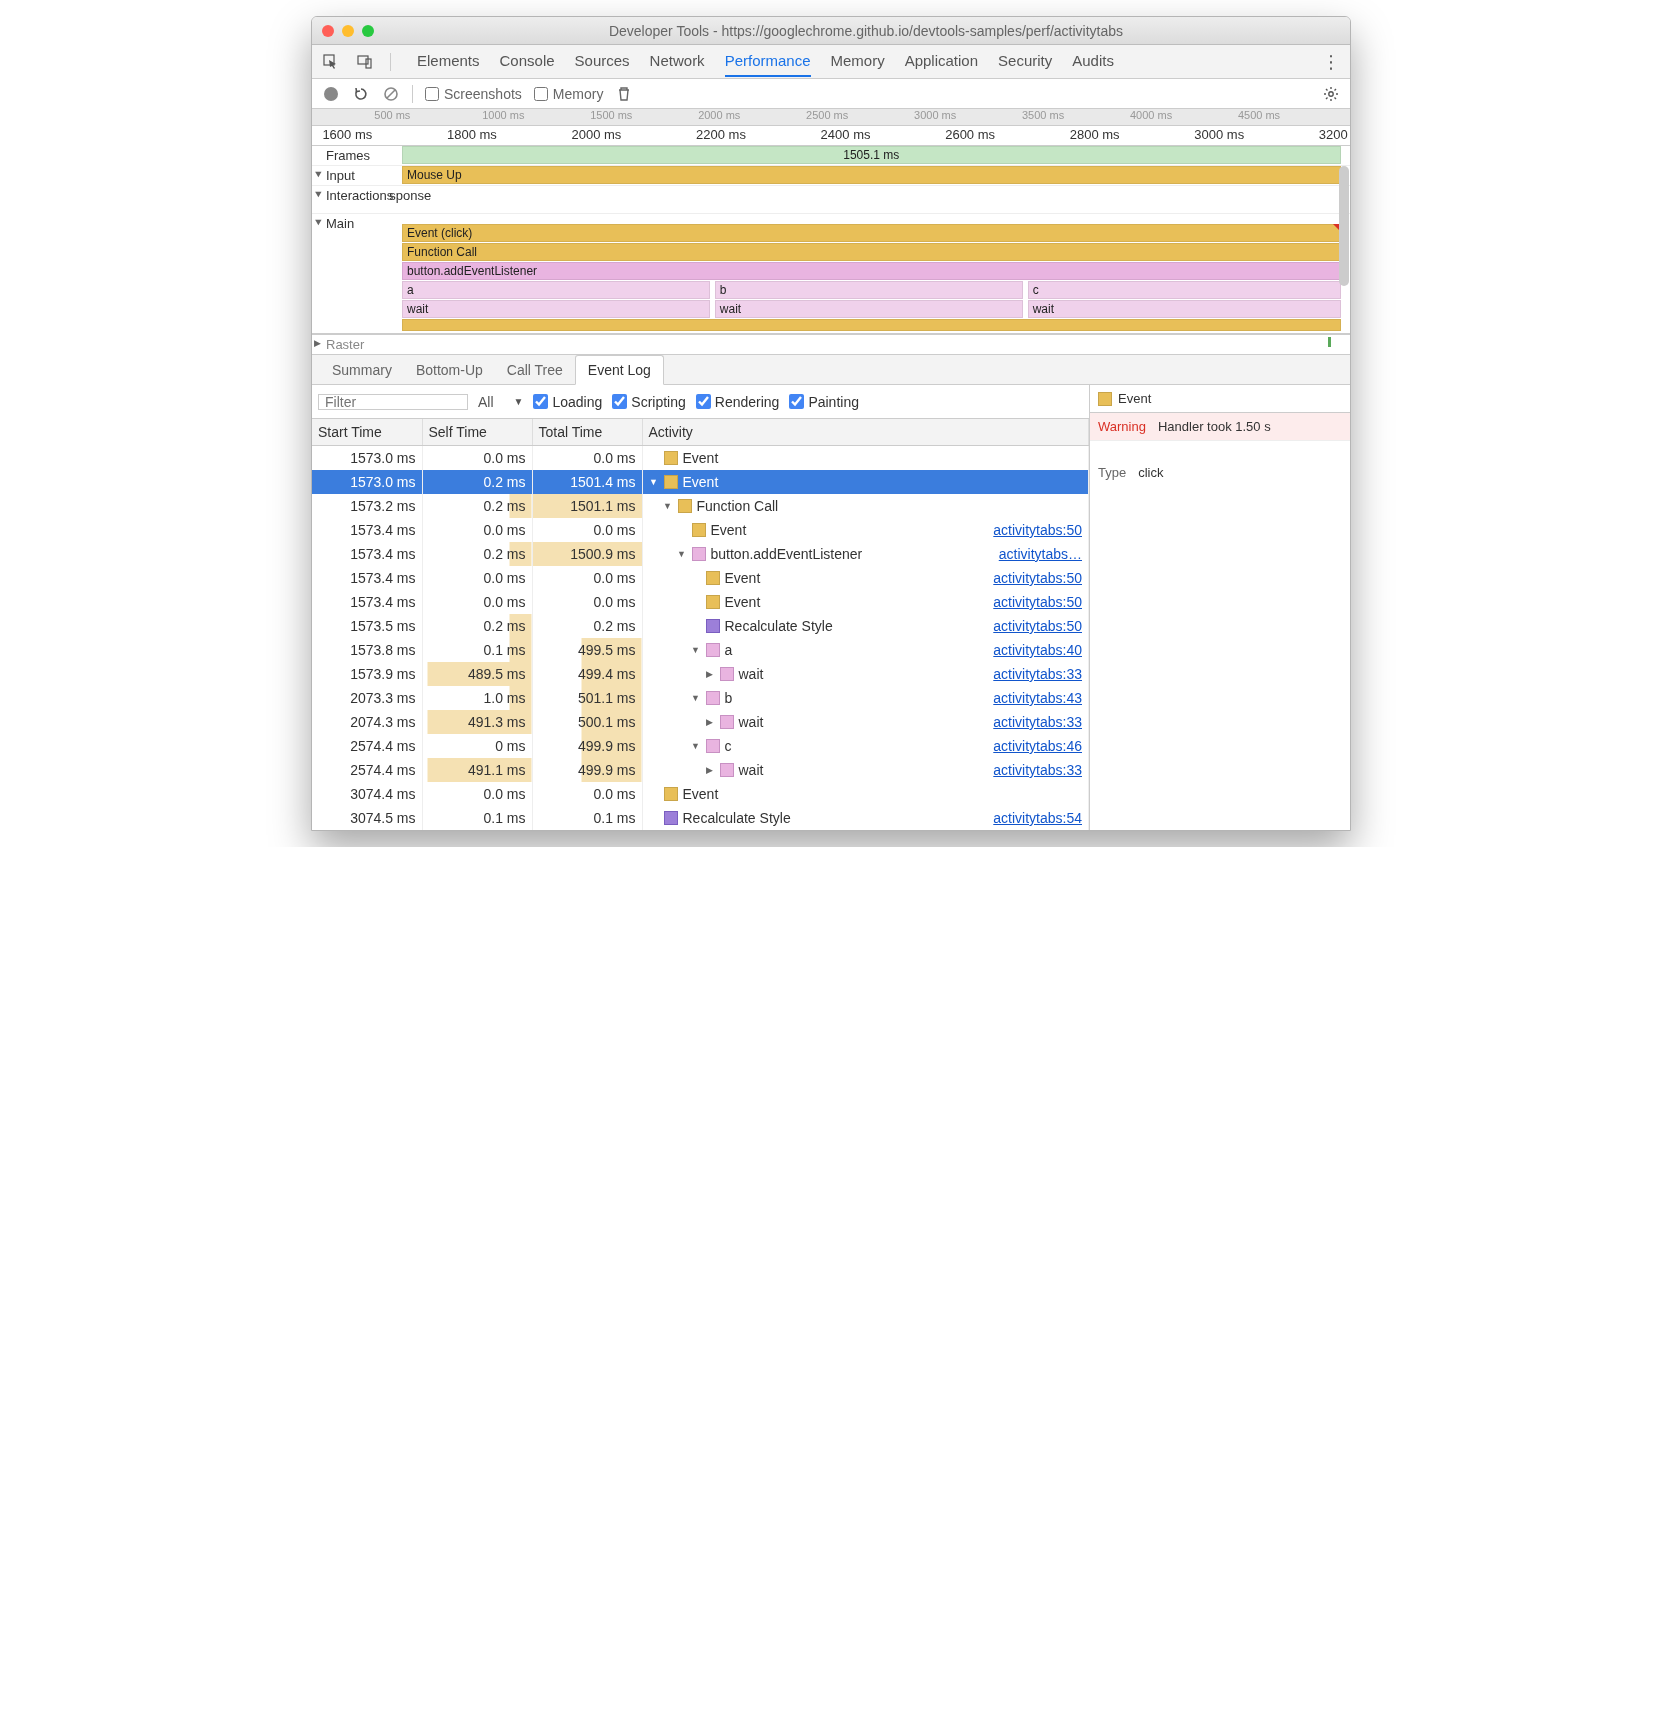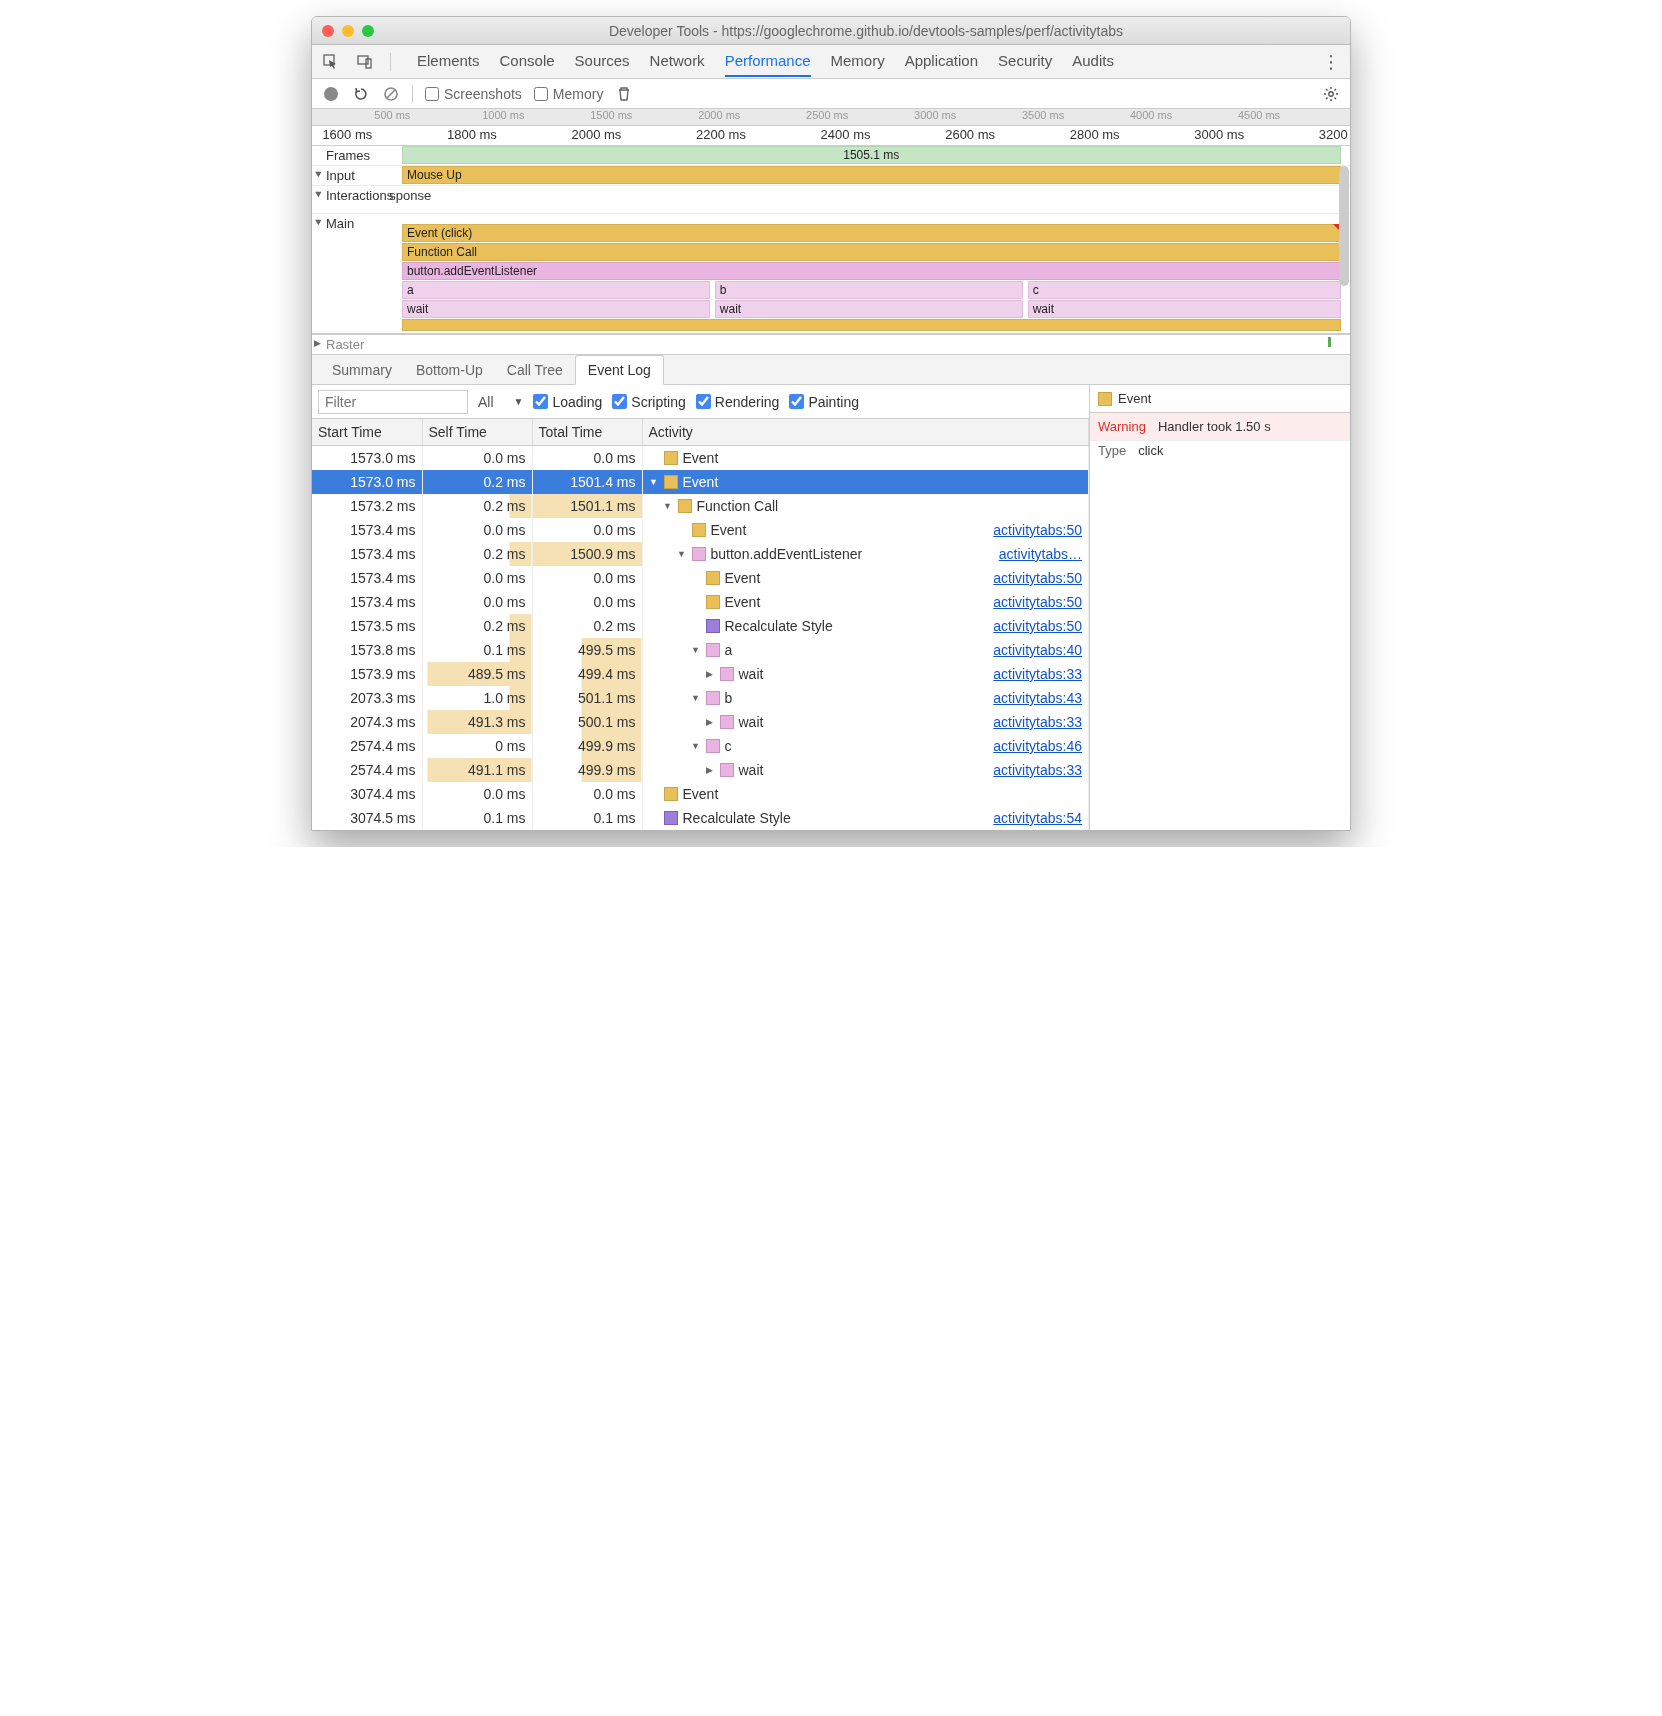--- a/index.html
+++ b/index.html
@@ -61,31 +61,31 @@
   .main-group{padding-bottom:0;}
   .flame{display:block;position:relative;}
   .flame .row{height:19px;position:relative;padding-left:20px;}
   .bottom-tabs{height:30px;background:#f3f3f3;display:flex;align-items:flex-end;padding:0 8px;border-bottom:1px solid #ccc;}
   .btab{padding:6px 12px;font-size:14px;color:#666;cursor:pointer;}
   .btab.active{background:#fff;border:1px solid #ccc;border-bottom:1px solid #fff;margin-bottom:-1px;border-radius:3px 3px 0 0;color:#333;}
   .bottom-split{display:flex;}
   .bottom-left{flex:1;border-right:1px solid #ccc;}
   .bottom-right{width:260px;}
   .filter-row{height:34px;display:flex;align-items:center;gap:10px;padding:4px 6px;border-bottom:1px solid #ccc;font-size:14px;}
-  .filter-row input[type=text]{width:150px;height:24px;border:1px solid #ccc;padding:0 6px;font-size:14px;color:#888;}
+  .filter-row input[type=text]{width:150px;height:16px;border:1px solid #ccc;padding:0 6px;font-size:14px;color:#888;}
   .sel{display:flex;align-items:center;gap:20px;color:#555;}
   .cbox{display:flex;align-items:center;gap:4px;}
   .cbox input{width:15px;height:15px;accent-color:#4285f4;}
   .eh-row{display:flex;align-items:center;padding:6px 8px;gap:6px;border-bottom:1px solid #ccc;background:#fff;}
   .swatch{width:14px;height:14px;background:#e8bf58;border:1px solid #c9a54a;display:inline-block;}
   .swatch.pink{background:#e9b4e0;border-color:#c891c3;}
   .swatch.purple{background:#9c7fd9;border-color:#7a5ec0;}
   .warn-row{background:#fdecec;padding:6px 8px;display:flex;gap:12px;border-bottom:1px solid #eee;}
   .warn-row .wlabel{color:#d93025;}
-  .type-row{padding:2px 8px;display:flex;gap:12px;color:#666;}
+  .type-row{padding:24px 8px;display:flex;gap:12px;color:#666;}
   
   .tbl{width:100%;border-collapse:collapse;font-size:14px;table-layout:fixed;}
   .tbl th{background:#f3f3f3;text-align:left;font-weight:400;padding:5px 6px;border-bottom:1px solid #ccc;border-right:1px solid #ddd;color:#333;}
   .tbl td{padding:4px 6px;border-right:1px solid #eee;vertical-align:middle;white-space:nowrap;}
   .num{text-align:right;}
   .tbl tr.selected td{background:#3b7ddd;color:#fff;}
   .hl{background:linear-gradient(to right, transparent 0%, transparent var(--p,0%), #f5e1b3 var(--p,0%), #f5e1b3 100%);}
   .tri{font-size:9px;color:#666;display:inline-block;width:10px;text-align:center;}
   .tri.down::before{content:"▼";}
   .tri.right::before{content:"▶";}

